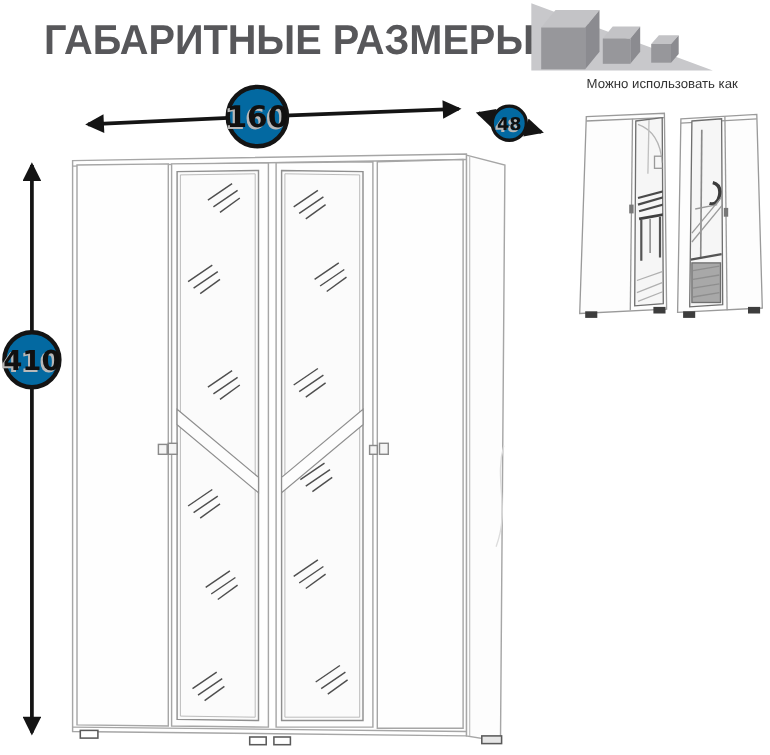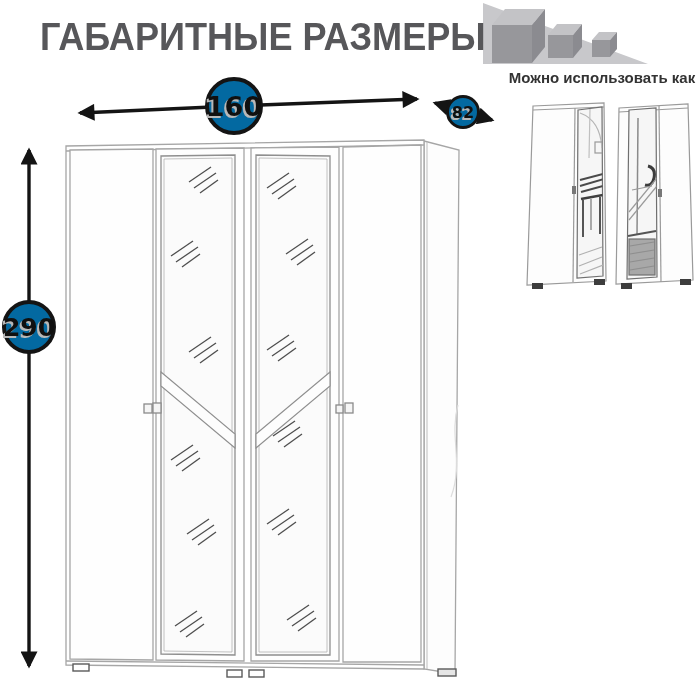--- a/index.html
+++ b/index.html
@@ -11,21 +11,21 @@
   #drawing{position:absolute;left:0;top:0;z-index:1;}
   .overlay{position:absolute;z-index:2;}
   #page-title{
     left:40px;top:16px;
     font-size:38px;font-weight:bold;color:#57575a;
     letter-spacing:0px;white-space:nowrap;
     transform:scaleX(0.95);transform-origin:left top;
   }
   #usage-note{
     left:506px;top:69px;width:192px;
-    text-align:center;font-size:15px;font-weight:bold;color:#333333;
+    text-align:center;font-size:12px;font-weight:normal;color:#333333;
     line-height:1.2;
   }
   .dim-badge{
     position:absolute;z-index:3;background:#0369a1;border:4px solid #141414;
     border-radius:50%;display:flex;align-items:center;justify-content:center;
     font-family:"DejaVu Sans","Liberation Sans",sans-serif;font-weight:bold;color:#101010;
     text-shadow:-2px 2px 0 #b8b8b8;
   }
   #width-badge{left:205px;top:77px;width:50px;height:50px;font-size:27px;}
   #height-badge{left:2px;top:300px;width:46px;height:46px;font-size:25px;}
@@ -207,15 +207,15 @@
     </g>
   </svg>
 
   <div id="page-title" class="overlay">ГАБАРИТНЫЕ РАЗМЕРЫ</div>
 
   <div id="usage-note" class="overlay">
     <div>Можно использовать как</div>
   </div>
 
   <div id="width-badge" class="dim-badge">160</div>
-  <div id="depth-badge" class="dim-badge">82</div>
-  <div id="height-badge" class="dim-badge">290</div>
+  <div id="depth-badge" class="dim-badge">48</div>
+  <div id="height-badge" class="dim-badge">410</div>
 </div>
 
 </body></html>

